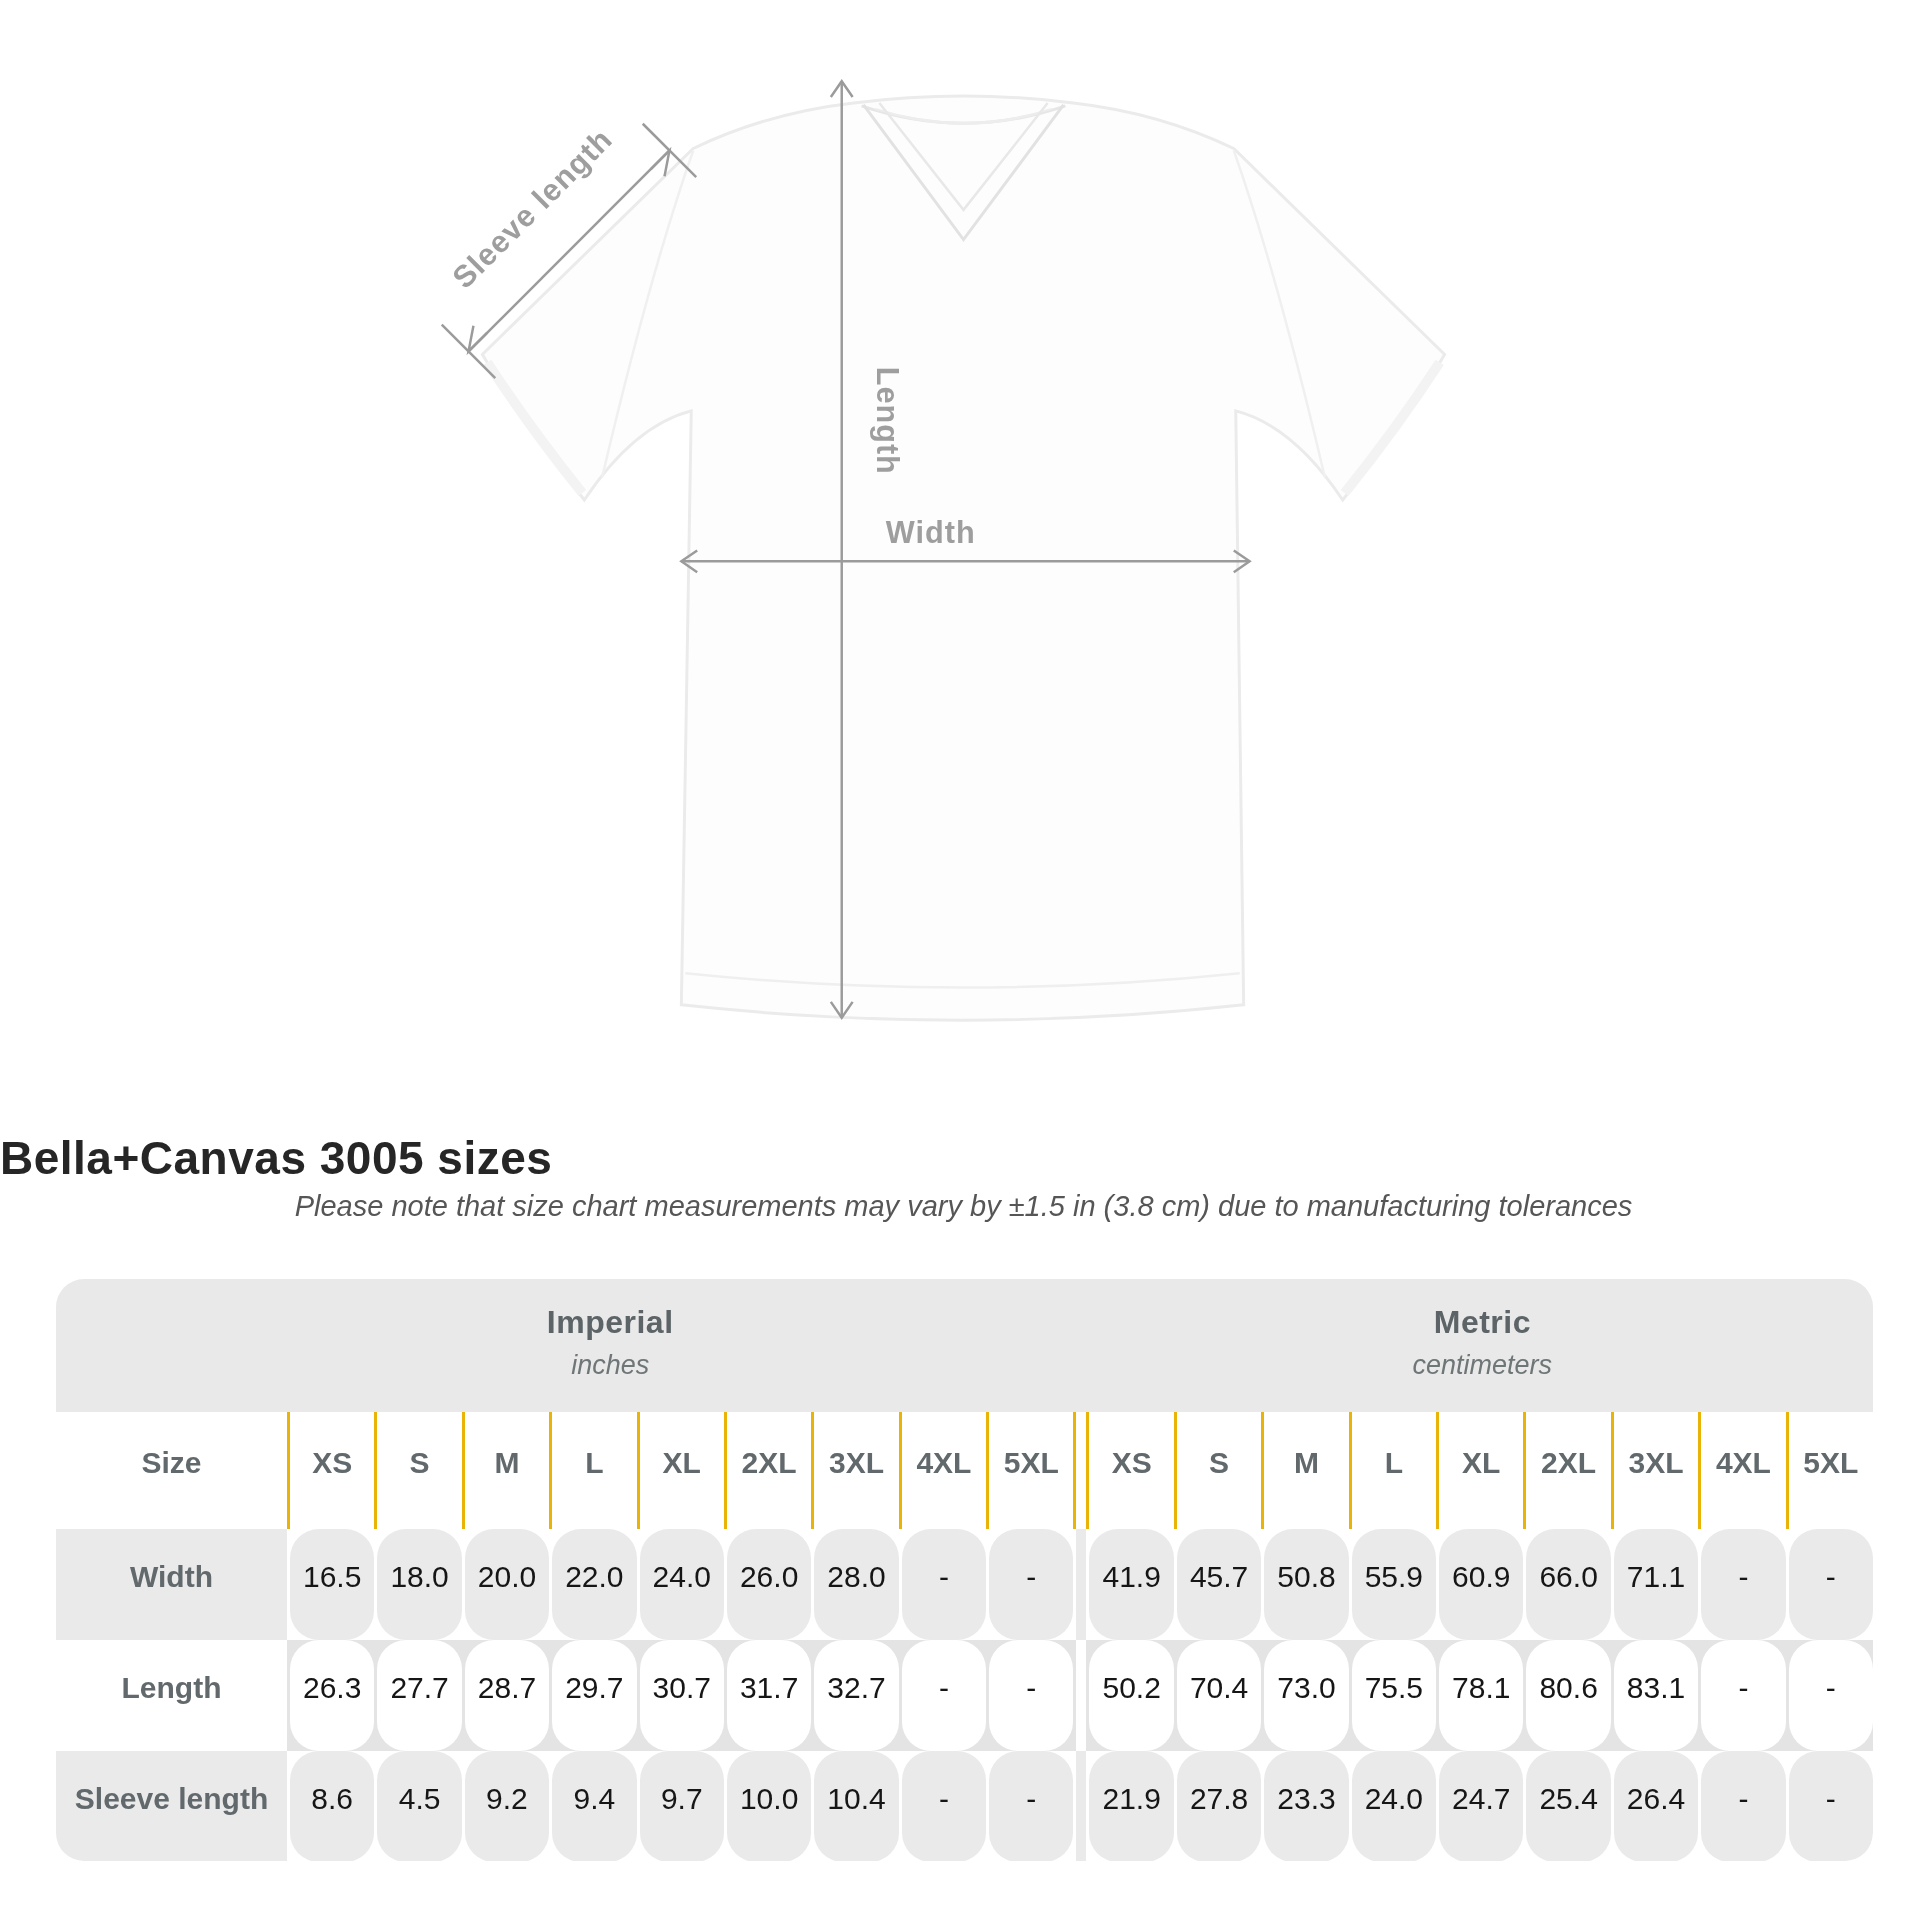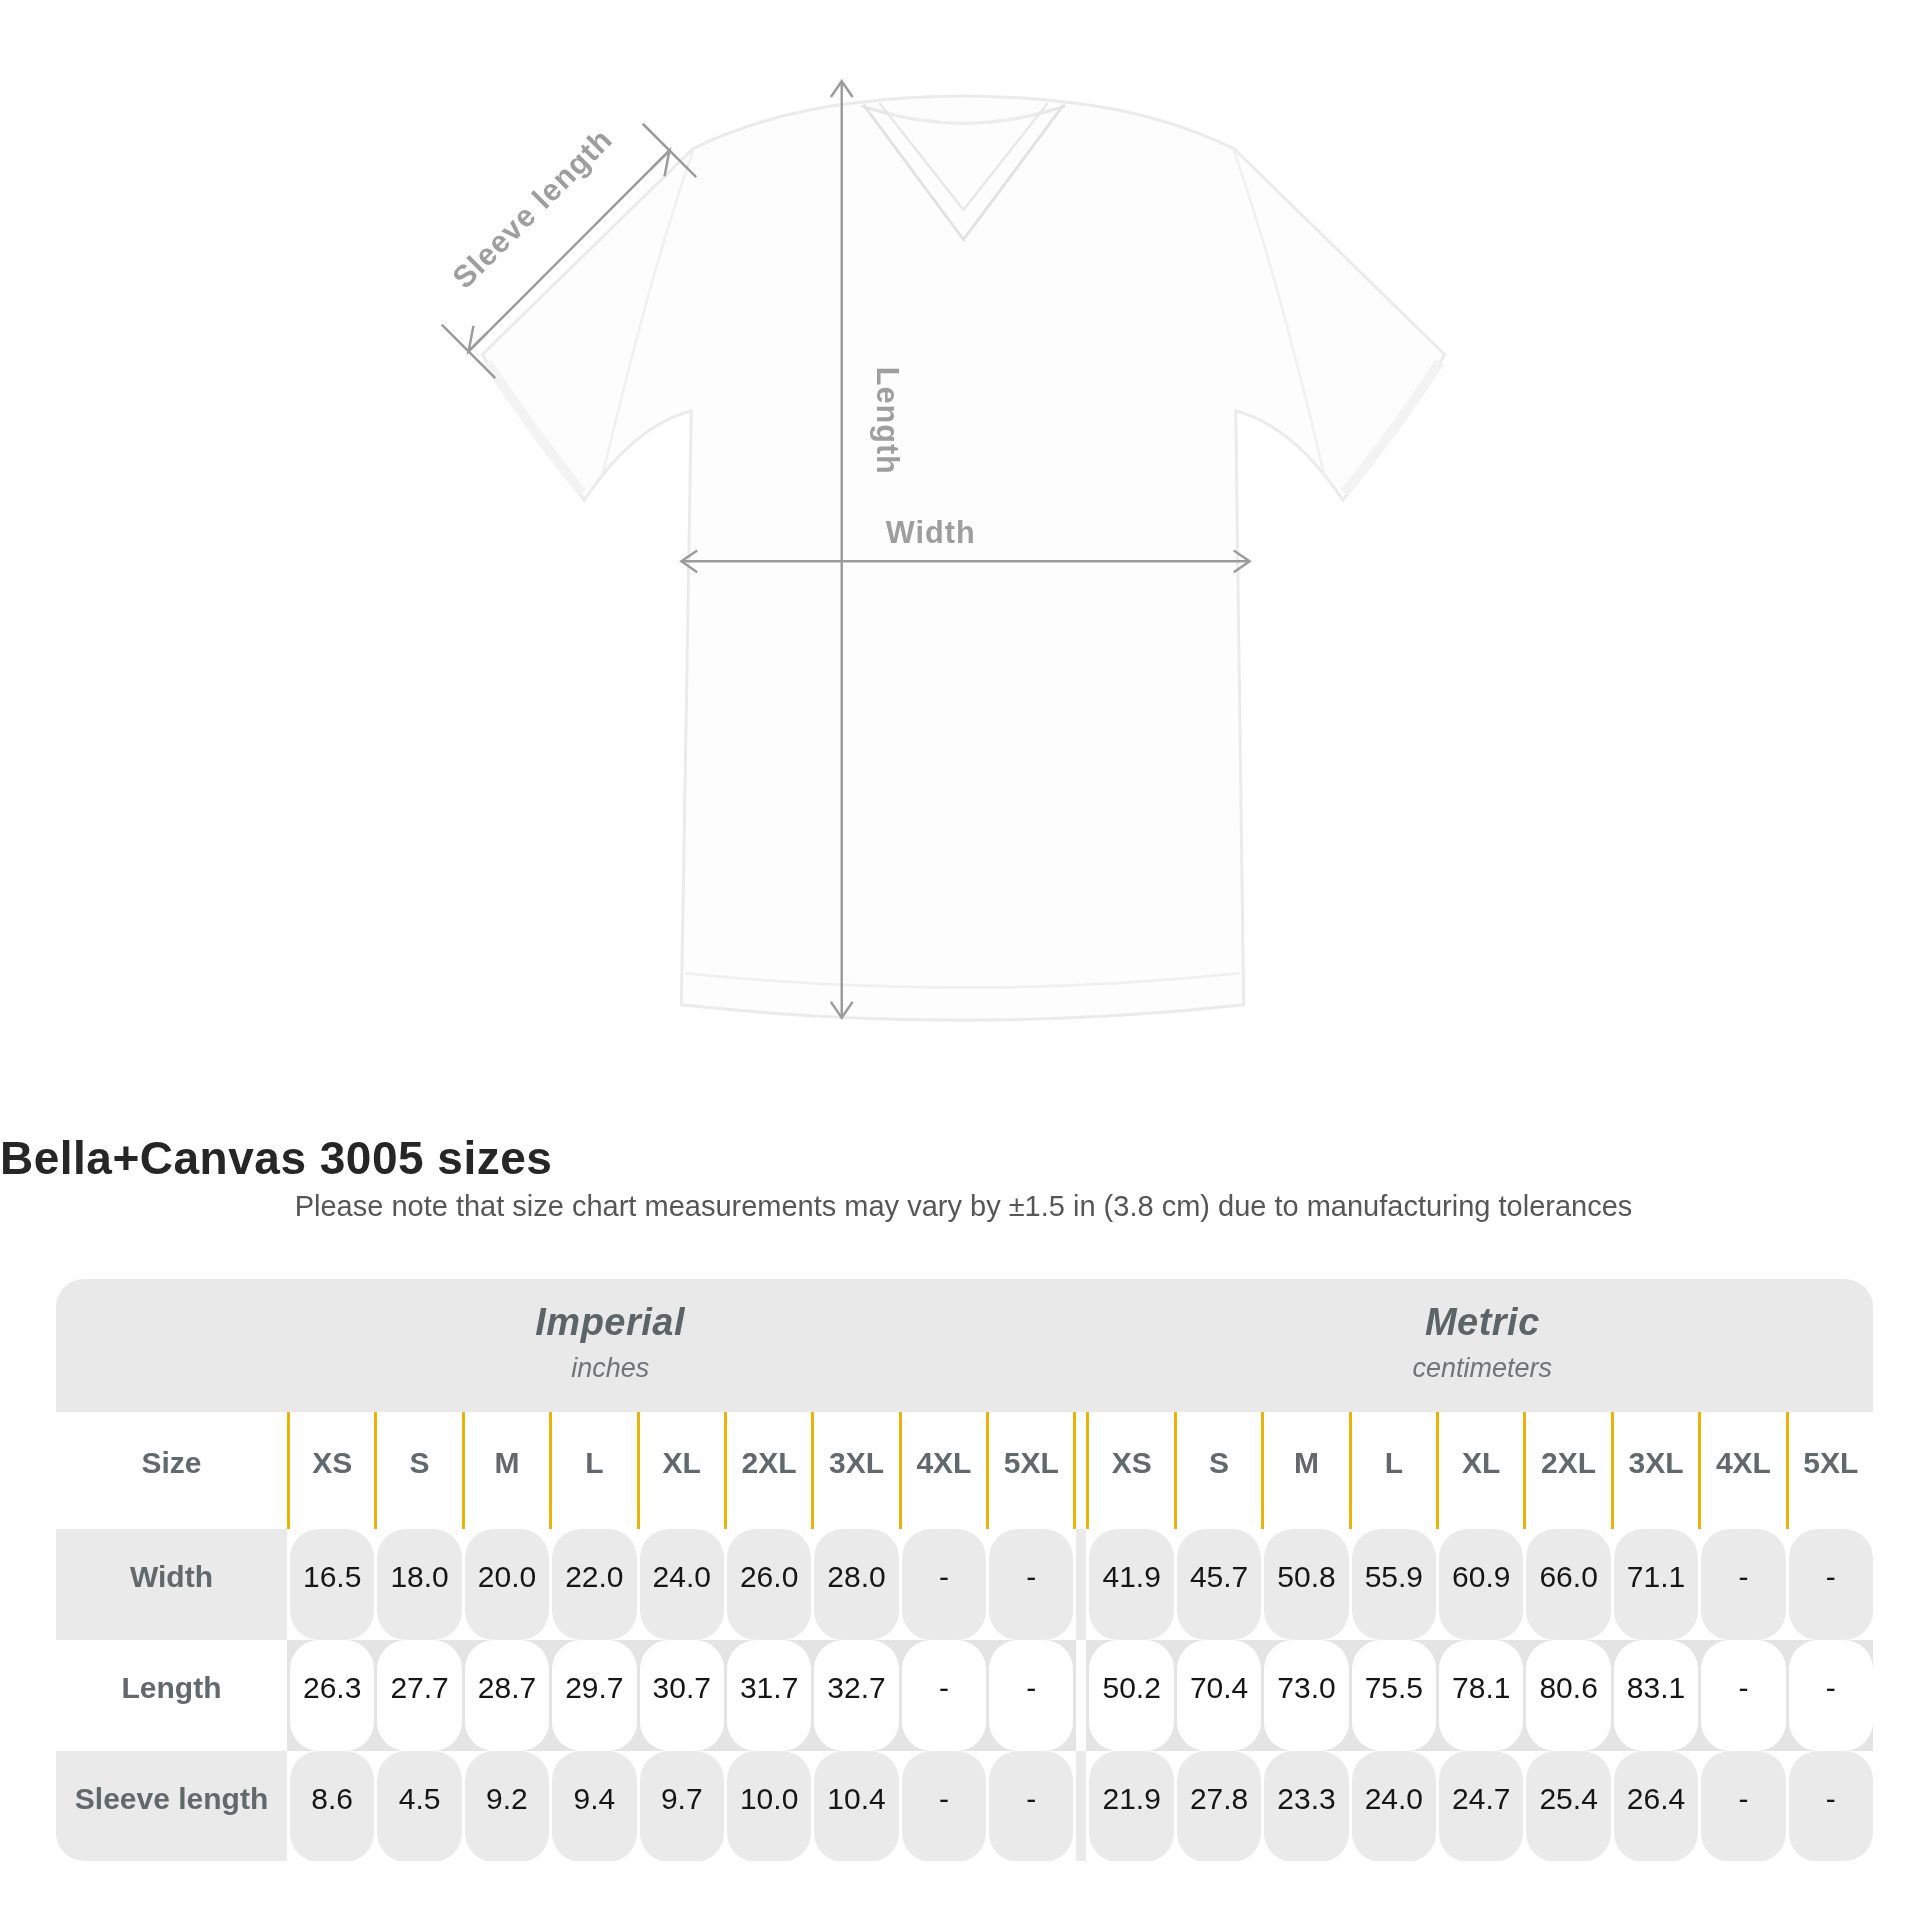--- a/index.html
+++ b/index.html
@@ -7,30 +7,30 @@
   .page{position:relative;width:1927px;height:1927px;background:#ffffff;overflow:hidden;}
 
   
   .figure{position:absolute;left:0;top:0;}
   .fig-label{font-weight:bold;font-size:31px;fill:#9e9e9e;letter-spacing:1px;}
 
   
   .title{position:absolute;left:0;top:1131px;width:100%;text-align:left;
          font-size:46px;font-weight:bold;color:#262626;letter-spacing:0.5px;}
   .subtitle{position:absolute;left:0;top:1190px;width:100%;text-align:center;
-         font-size:29px;color:#565656;}
+         font-style:italic;font-size:29px;color:#565656;}
 
   
   .table{position:absolute;left:56px;top:1279px;width:1817px;height:582px;
          border-radius:28px;overflow:hidden;}
   .unit-band{position:relative;height:133px;background:#e9e9e9;}
   .unit{position:absolute;top:50%;transform:translate(-50%,-54%);text-align:center;}
   .unit.imperial{left:30.5%;}
   .unit.metric{left:78.5%;}
-  .unit-name{font-style:italic;font-weight:bold;font-size:38px;color:#5c6467;letter-spacing:0.5px;}
+  .unit-name{font-weight:bold;font-size:32px;color:#5c6467;letter-spacing:0.5px;}
   .unit-sub{font-style:italic;font-size:27px;color:#6f7678;margin-top:9px;}
 
   .trow{display:grid;grid-template-columns:231px repeat(9,1fr) 10px repeat(9,1fr);column-gap:3px;}
   .trow > div{display:flex;align-items:center;justify-content:center;padding-bottom:16px;}
   .trow.h{height:117px;background:#eab308;}
   .trow.h > div{background:#ffffff;}
   .trow.d{height:111px;}
   .trow.d.gray{background:#ffffff;}
   .trow.d.gray > div{background:#eaeaea;}
   .trow.d.white{background:#e4e4e4;}

